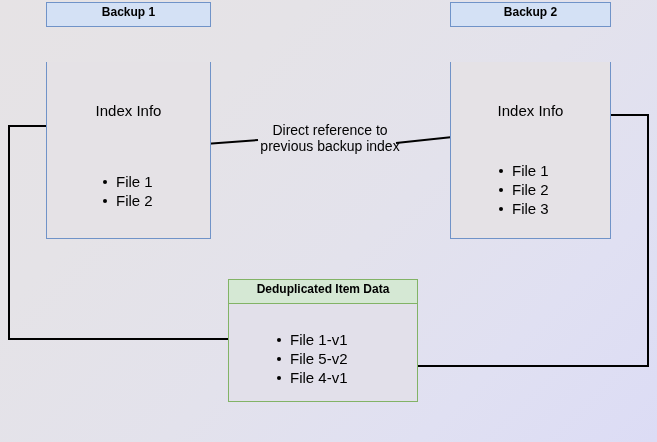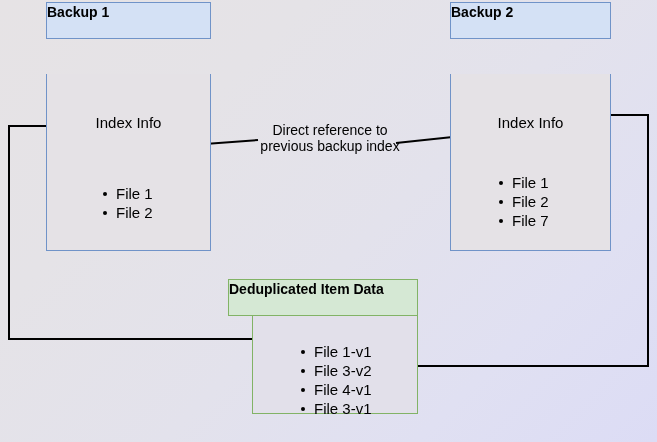--- a/index.html
+++ b/index.html
@@ -11,23 +11,23 @@
   #canvas{
     position:relative;
     width:657px;height:442px;
     background:linear-gradient(135deg,#e6e3e5 0%,#e5e3e7 28%,#e3e2ec 55%,#e0e0f2 78%,#dcdcf5 100%);
   }
   svg.edges{position:absolute;left:0;top:0;width:657px;height:442px;overflow:visible;}
 
   .box{position:absolute;box-sizing:border-box;}
   .box .hdr{
     box-sizing:border-box;
-    height:37px;line-height:19px;
-    text-align:left;
-    font-weight:bold;font-size:14px;color:#000;
+    height:25px;line-height:19px;
+    text-align:center;
+    font-weight:bold;font-size:12px;color:#000;
   }
   .box .body{box-sizing:border-box;background:#e5e2e6;position:relative;}
 
   .box-blue{border:0;}
   .box-blue .hdr{background:#d4e1f5;border:1px solid #7093c8;}
   .box-blue .body{border:1px solid #7093c8;border-top:0;margin-top:35px;}
 
   .box-green .hdr{background:#d5e8d4;border:1px solid #82b366;}
   .box-green .body{border:1px solid #82b366;border-top:0;background:#e2e0ea;}
 
@@ -100,33 +100,32 @@
     </div>
   </div>
 
   <div class="box box-blue" style="left:450px;top:2px;width:161px;height:198px;">
     <div class="hdr">Backup 2</div>
     <div class="body" style="height:177px;">
       <div class="index-title" style="top:40px;">Index Info</div>
       <ul class="files" style="left:46px;top:99px;">
         <li>File 1</li>
         <li>File 2</li>
-        <li>File 7</li>
+        <li>File 3</li>
       </ul>
     </div>
   </div>
 
   <div class="box box-green" style="left:228px;top:279px;width:190px;height:159px;">
     <div class="hdr">Deduplicated Item Data</div>
-    <div class="body" style="height:98px;margin-left:24px;">
+    <div class="body" style="height:98px;">
       <ul class="files" style="left:46px;top:26px;">
         <li>File 1-v1</li>
-        <li>File 3-v2</li>
+        <li>File 5-v2</li>
         <li>File 4-v1</li>
-        <li>File 3-v1</li>
       </ul>
     </div>
   </div>
 
   <div class="center-label" style="left:246px;top:122px;width:168px;">Direct reference to
 previous backup index</div>
 
 </div>
 
 </body></html>

